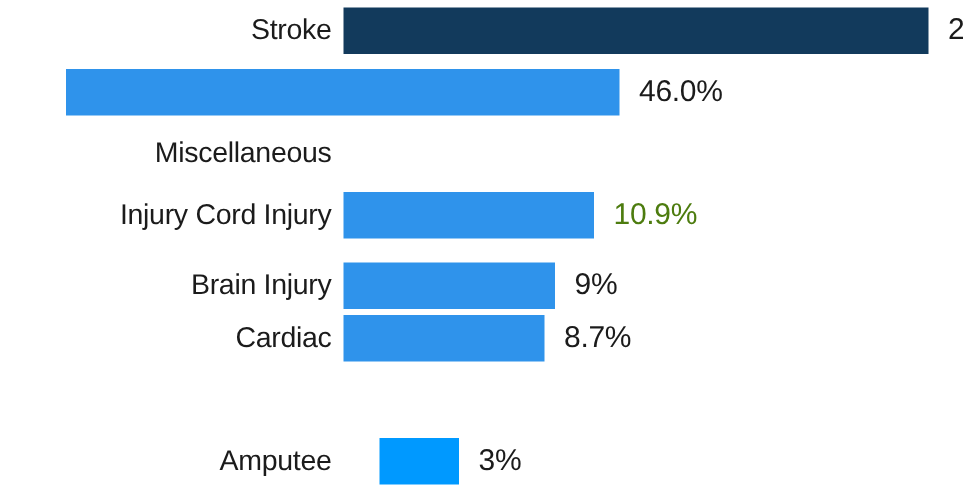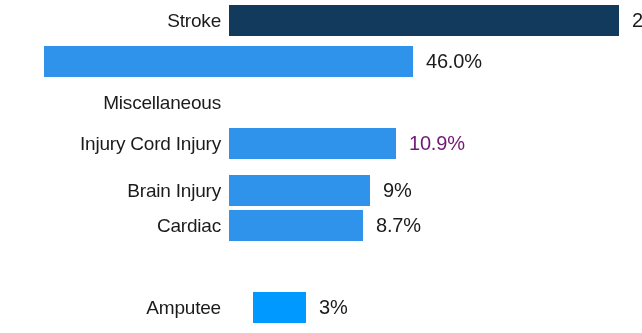--- a/index.html
+++ b/index.html
@@ -75,21 +75,21 @@
         <div class="val-label" style="color: rgb(27, 27, 27);">46.0%</div>
       </div>
     </div>
     <div class="row" style="top: 87px;">
       <div class="cat-label">Miscellaneous</div>
     </div>
     <div class="row" style="top: 128px;">
       <div class="cat-label">Injury Cord Injury</div>
       <div class="bar-wrap">
         <div class="bar" style="width: 167px; background: rgb(47, 147, 235);"></div>
-        <div class="val-label" style="color: #701a75;">10.9%</div>
+        <div class="val-label" style="color: #4d7c0f;">10.9%</div>
       </div>
     </div>
     <div class="row" style="top: 175px;">
       <div class="cat-label">Brain Injury</div>
       <div class="bar-wrap">
         <div class="bar" style="width: 141px; background: rgb(47, 147, 235);"></div>
         <div class="val-label" style="color: rgb(27, 27, 27);">9%</div>
       </div>
     </div>
     <div class="row" style="top: 210px;">

